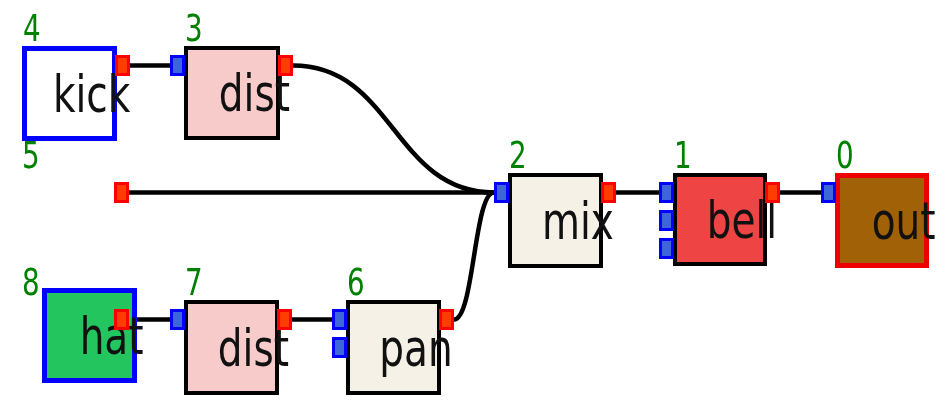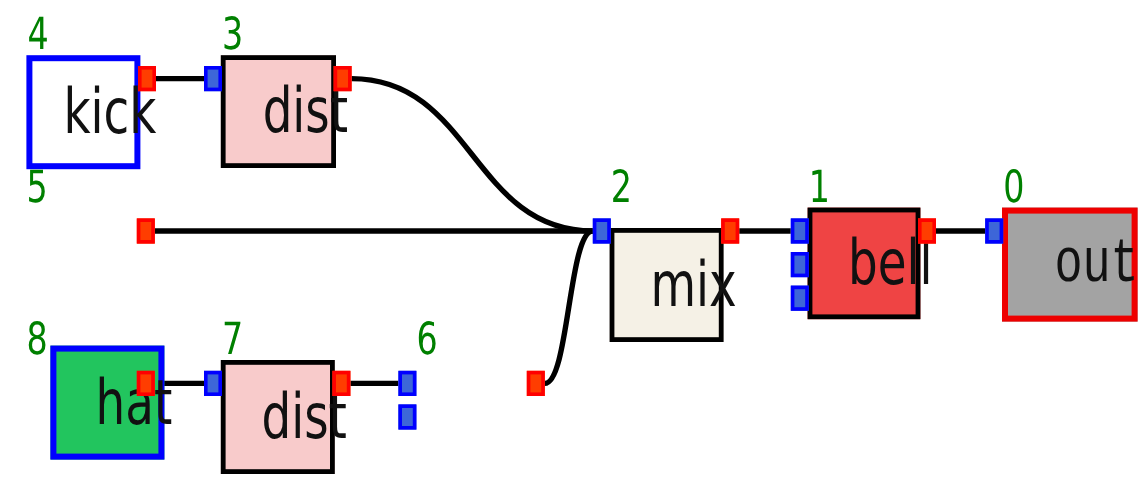--- a/index.html
+++ b/index.html
@@ -57,36 +57,39 @@
       <span class="label" style="color: rgb(17, 17, 17);">hat</span>
     </div>
     <span class="num" style="left: 22px; top: 264px; color: rgb(0, 128, 0);">8</span>
     <span class="port" style="left: 114px; top: 309px; border-color: rgb(255, 0, 0); background: rgb(255, 61, 0);"></span>
     <div class="node" style="left: 184px; top: 300px; width: 95px; height: 95px; border-width: 4px; border-color: rgb(0, 0, 0); background: rgb(248, 203, 203);">
       <span class="label" style="color: rgb(17, 17, 17);">dist</span>
     </div>
     <span class="num" style="left: 185px; top: 264px; color: rgb(0, 128, 0);">7</span>
     <span class="port" style="left: 170px; top: 309px; border-color: rgb(0, 0, 255); background: rgb(61, 102, 216);"></span>
     <span class="port" style="left: 277px; top: 309px; border-color: rgb(255, 0, 0); background: rgb(255, 61, 0);"></span>
+    <div class="node" style="left: 346px; top: 300px; width: 95px; height: 95px; border-width: 4px; border-color: rgb(0, 0, 0); background: rgb(245, 241, 230);">
+      <span class="label" style="color: rgb(17, 17, 17);">pan</span>
+    </div>
     <span class="num" style="left: 347px; top: 264px; color: rgb(0, 128, 0);">6</span>
     <span class="port" style="left: 332px; top: 309px; border-color: rgb(0, 0, 255); background: rgb(61, 102, 216);"></span>
     <span class="port" style="left: 332px; top: 337px; border-color: rgb(0, 0, 255); background: rgb(61, 102, 216);"></span>
     <span class="port" style="left: 439px; top: 309px; border-color: rgb(255, 0, 0); background: rgb(255, 61, 0);"></span>
-    <div class="node" style="left: 508px; top: 173px; width: 95px; height: 95px; border-width: 4px; border-color: rgb(0, 0, 0); background: rgb(245, 241, 230); margin-top: 17px;">
+    <div class="node" style="left: 508px; top: 173px; width: 95px; height: 95px; border-width: 4px; border-color: rgb(0, 0, 0); background: rgb(245, 241, 230);">
       <span class="label" style="color: rgb(17, 17, 17);">mix</span>
     </div>
     <span class="num" style="left: 509px; top: 137px; color: rgb(0, 128, 0);">2</span>
     <span class="port" style="left: 494px; top: 182px; border-color: rgb(0, 0, 255); background: rgb(61, 102, 216);"></span>
     <span class="port" style="left: 601px; top: 182px; border-color: rgb(255, 0, 0); background: rgb(255, 61, 0);"></span>
     <div class="node" style="left: 673px; top: 173px; width: 94px; height: 93px; border-width: 4px; border-color: rgb(0, 0, 0); background: #ef4444;">
       <span class="label" style="color: rgb(17, 17, 17);">bell</span>
     </div>
     <span class="num" style="left: 674px; top: 137px; color: rgb(0, 128, 0);">1</span>
     <span class="port" style="left: 659px; top: 182px; border-color: rgb(0, 0, 255); background: rgb(61, 102, 216);"></span>
     <span class="port" style="left: 659px; top: 210px; border-color: rgb(0, 0, 255); background: rgb(61, 102, 216);"></span>
     <span class="port" style="left: 659px; top: 238px; border-color: rgb(0, 0, 255); background: rgb(61, 102, 216);"></span>
     <span class="port" style="left: 765px; top: 182px; border-color: rgb(255, 0, 0); background: rgb(255, 61, 0);"></span>
-    <div class="node" style="left: 835px; top: 173px; width: 113px; height: 95px; border-width: 5px; border-color: rgb(238, 0, 0); background: #a3a3a3; font-family: Liberation Mono, monospace;">
+    <div class="node" style="left: 835px; top: 173px; width: 94px; height: 95px; border-width: 5px; border-color: rgb(238, 0, 0); background: #a16207;">
       <span class="label" style="color: rgb(17, 17, 17);">out</span>
     </div>
     <span class="num" style="left: 836px; top: 137px; color: rgb(0, 128, 0);">0</span>
     <span class="port" style="left: 821px; top: 182px; border-color: rgb(0, 0, 255); background: rgb(61, 102, 216);"></span>
   </div>
 
 </body></html>

